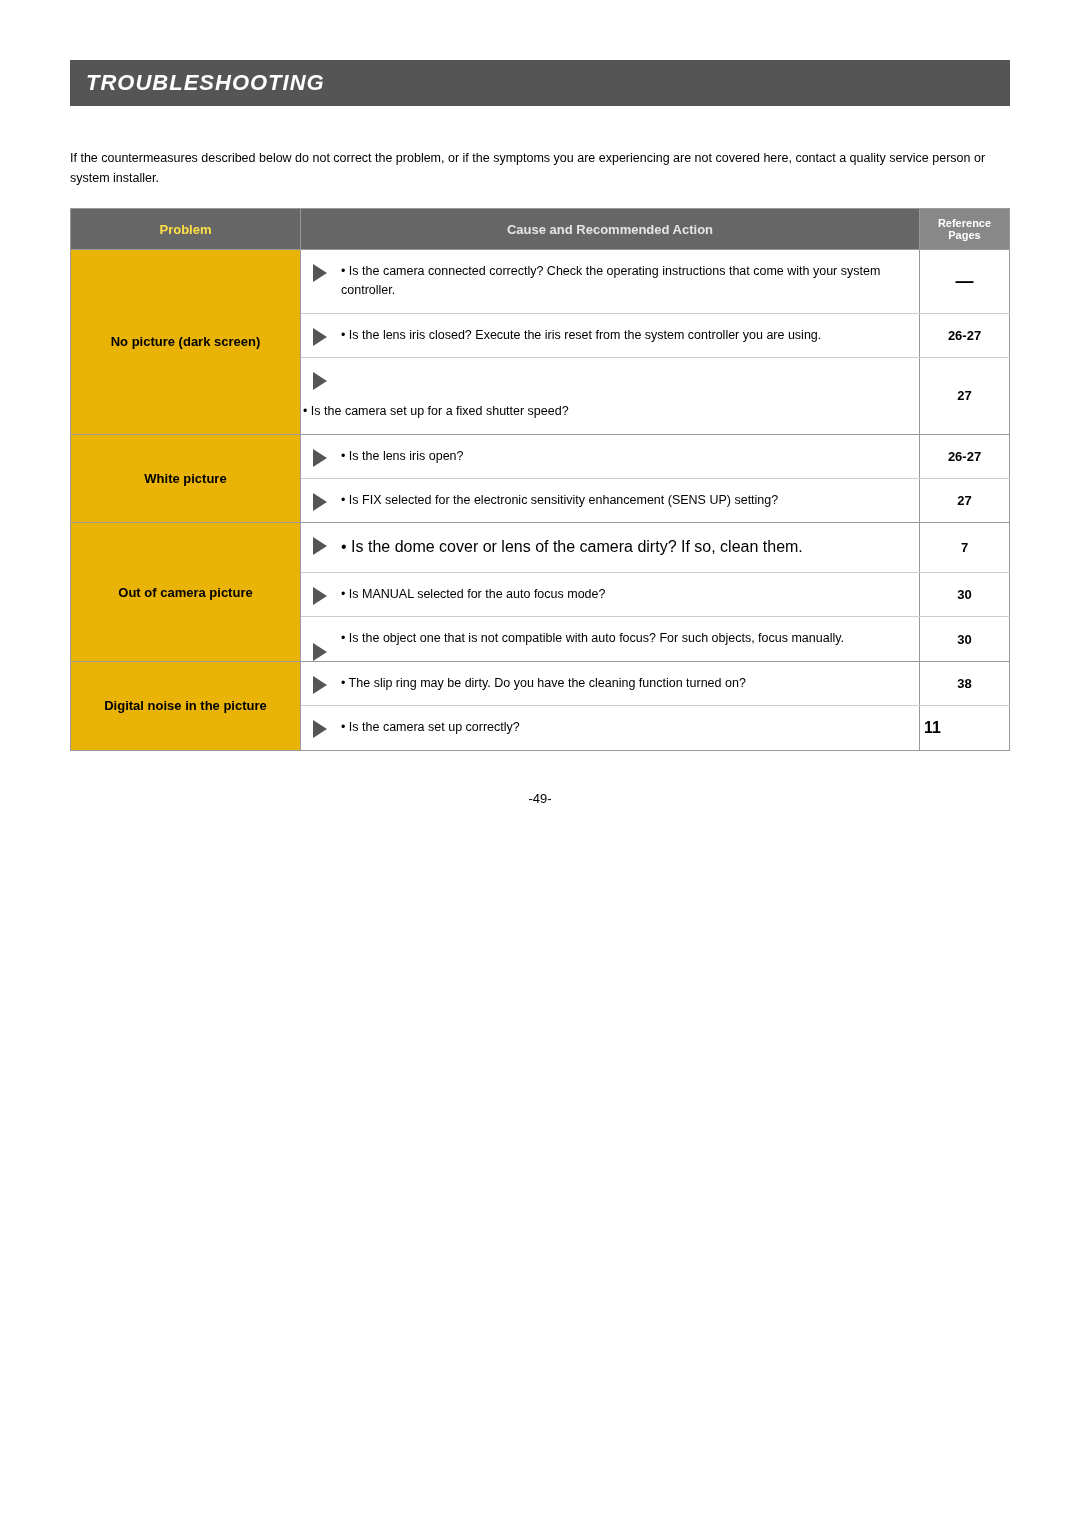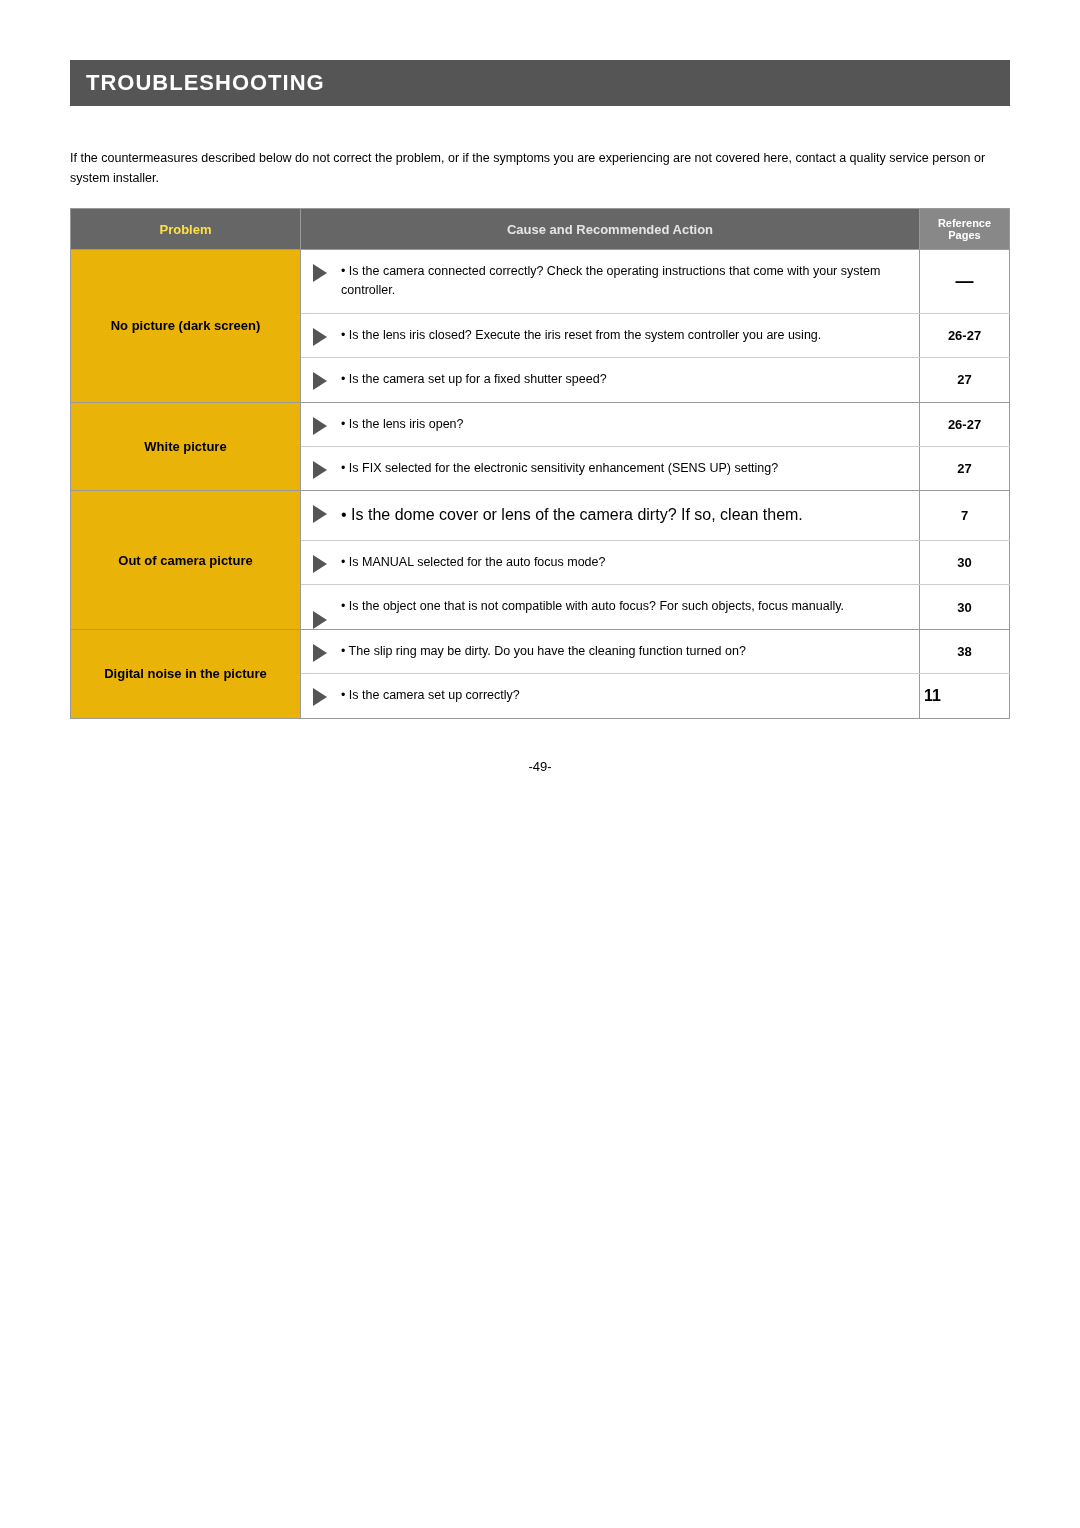--- a/index.html
+++ b/index.html
@@ -15,20 +15,21 @@
       color: #000;
       width: 1080px;
       min-height: 1528px;
       padding: 60px 70px 60px 70px;
     }
 
     .page-title-bar {
       background: #555555;
       padding: 10px 16px;
       margin-bottom: 22px;
+      font-style: italic;
     }
 
     .page-title {
       color: #ffffff;
       font-size: 22px;
       font-weight: bold;
       letter-spacing: 1px;
     }
 
     .intro-text {
@@ -137,21 +138,21 @@
               <div style="width: 0px; height: 0px; border-top: 9px solid transparent; border-bottom: 9px solid transparent; border-left: 14px solid rgb(85, 85, 85);"></div>
             </div>
             <div style="flex: 1 1 0%; padding: 12px 8px 12px 2px; font-size: 12.5px; line-height: 1.55;">• Is the lens iris closed?
 Execute the iris reset from the system controller you are using.</div>
           </div>
         </td>
         <td style="width: 90px; min-width: 90px; border-left: 1.5px solid rgb(153, 153, 153); border-bottom: 1px solid rgb(204, 204, 204); text-align: center; font-weight: bold; font-size: 13px; padding: 8px 4px; vertical-align: middle;">26-27</td>
       </tr>
       <tr style="border-top: none;">
         <td style="padding: 0px; border-bottom: none; border-top: none;">
-          <div style="display: flex; align-items: flex-start; padding: 0px;">
+          <div style="display: flex; align-items: flex-start; padding: 0px; flex-direction: column;">
             <div style="width: 38px; min-width: 38px; display: flex; align-items: flex-start; justify-content: center; padding-top: 14px;">
               <div style="width: 0px; height: 0px; border-top: 9px solid transparent; border-bottom: 9px solid transparent; border-left: 14px solid rgb(85, 85, 85);"></div>
             </div>
             <div style="flex: 1 1 0%; padding: 12px 8px 12px 2px; font-size: 12.5px; line-height: 1.55;">• Is the camera set up for a fixed shutter speed?</div>
           </div>
         </td>
         <td style="width: 90px; min-width: 90px; border-left: 1.5px solid rgb(153, 153, 153); border-bottom: none; text-align: center; font-weight: bold; font-size: 13px; padding: 8px 4px; vertical-align: middle;">27</td>
       </tr>
       <tr style="border-top: 1.5px solid rgb(153, 153, 153);">
         <td class="col-problem" rowspan="2" style="vertical-align: middle;">White picture</td>

